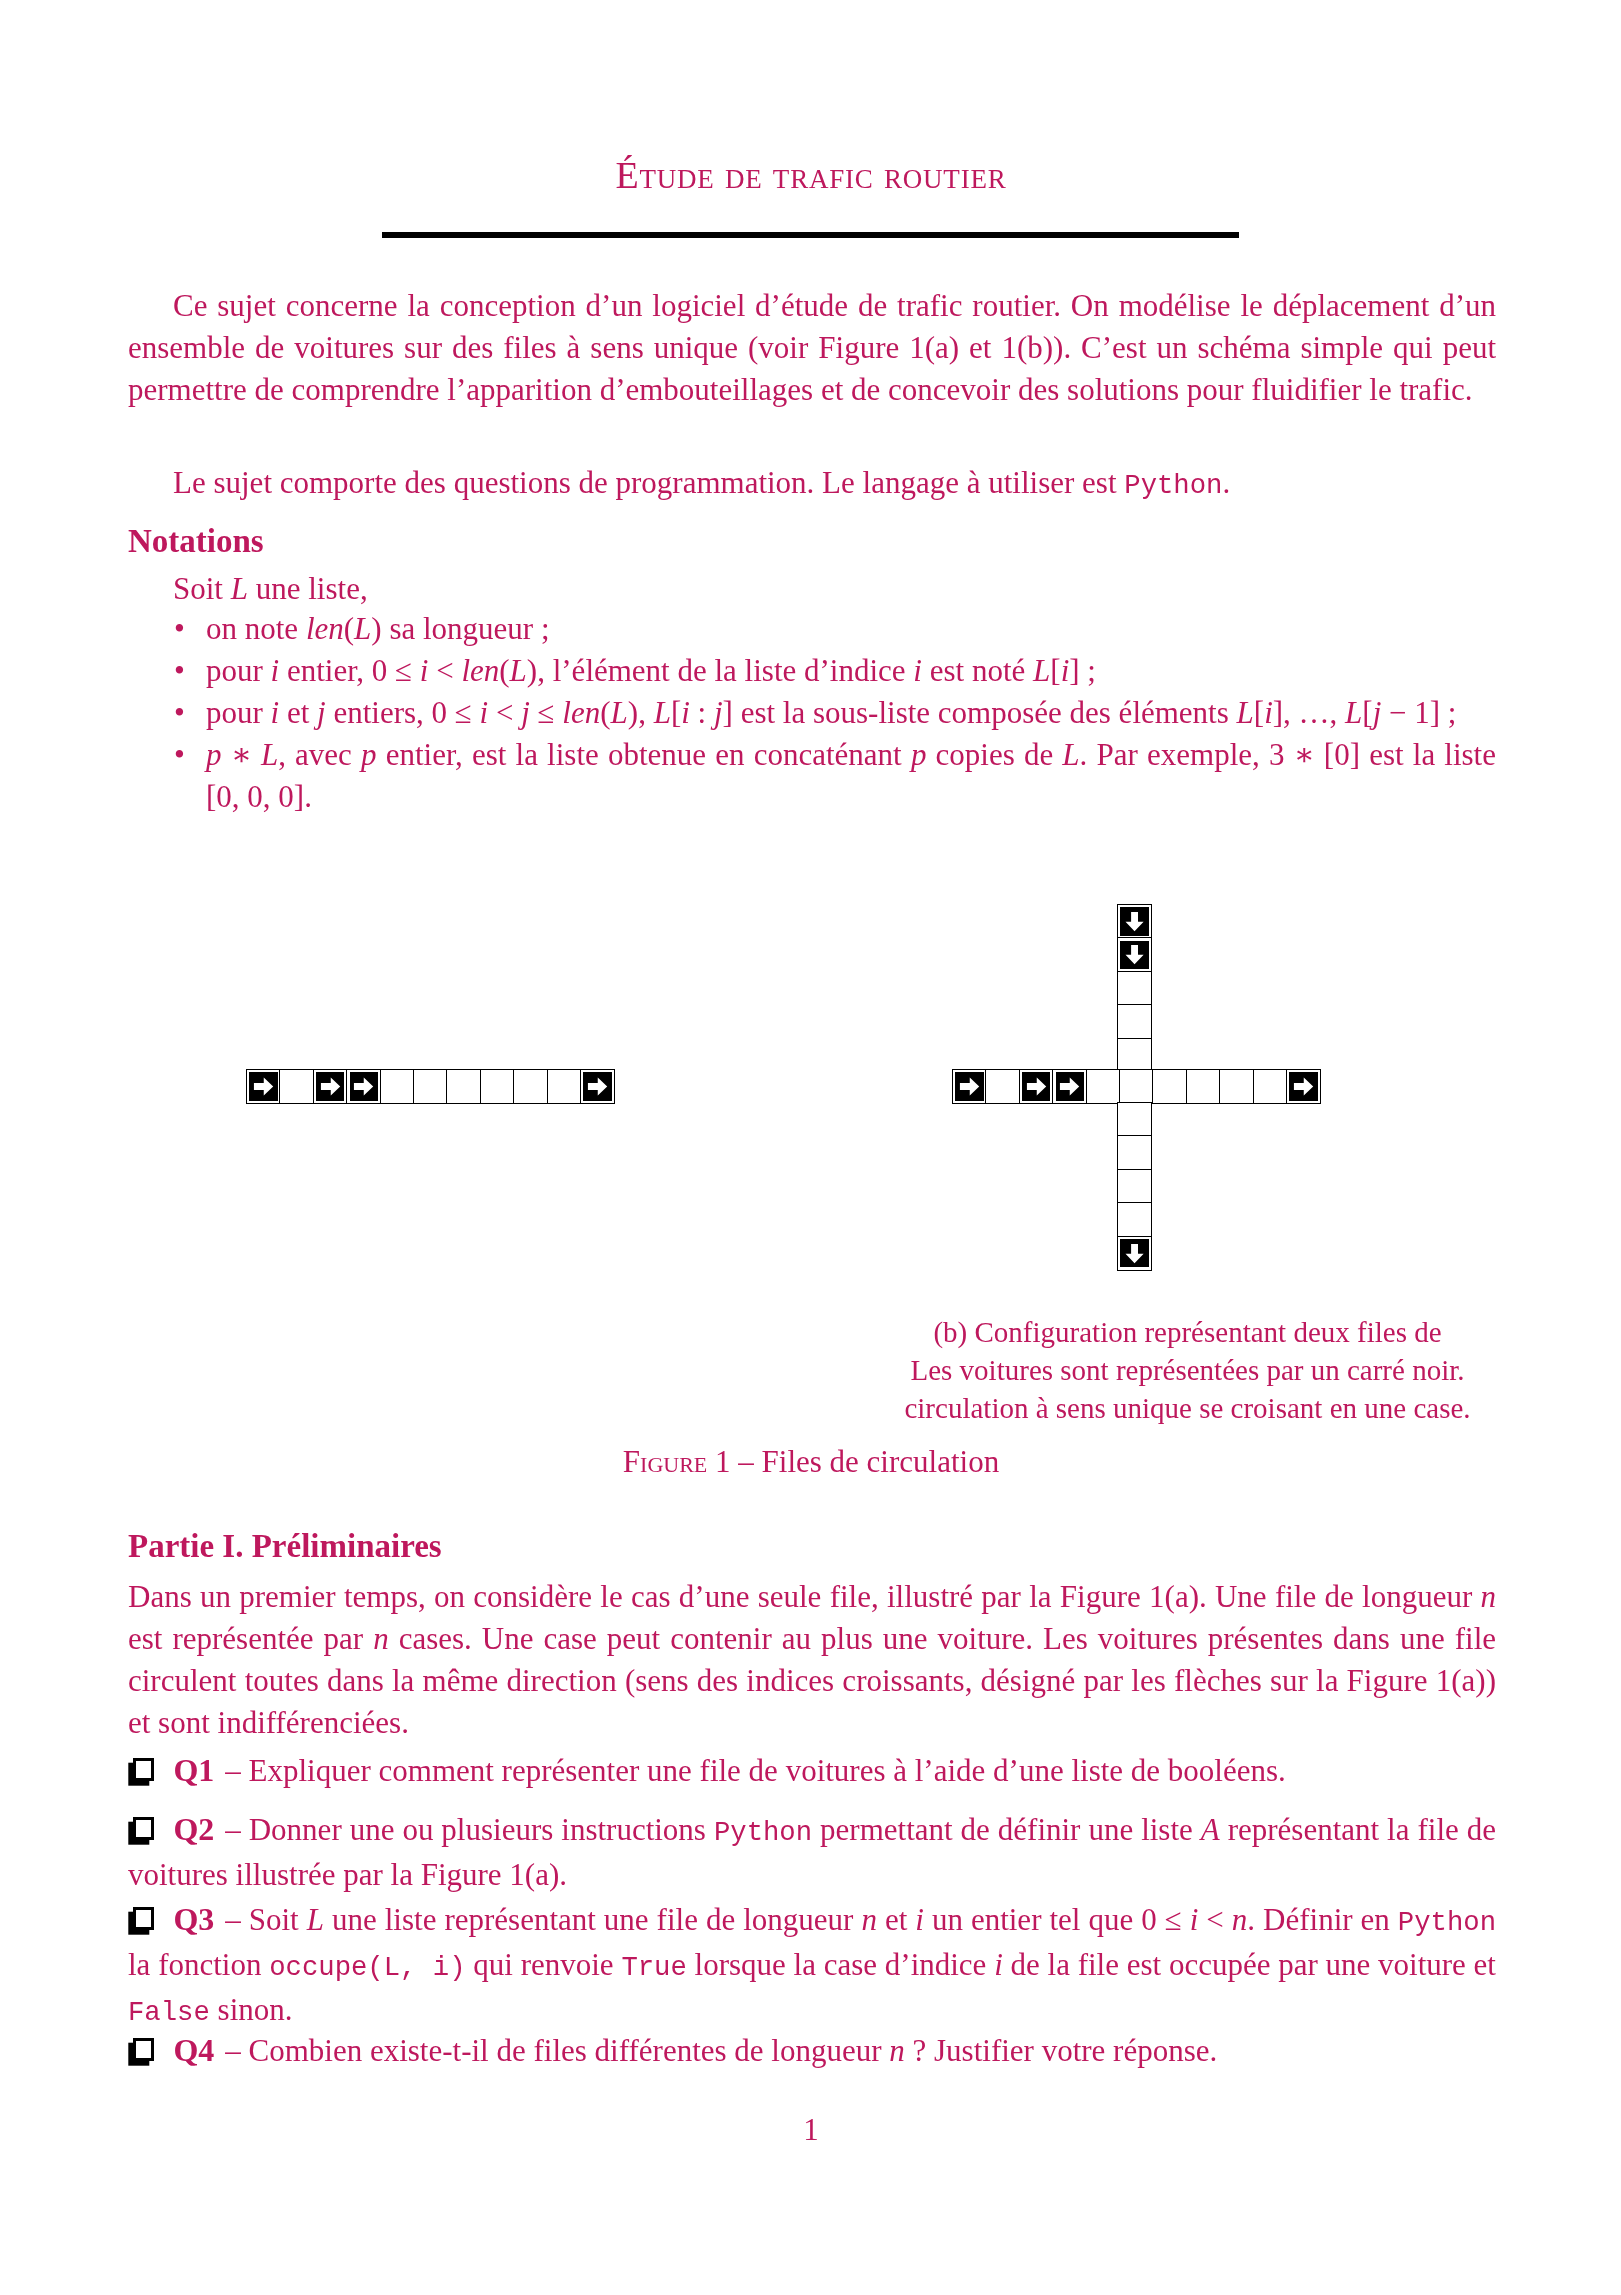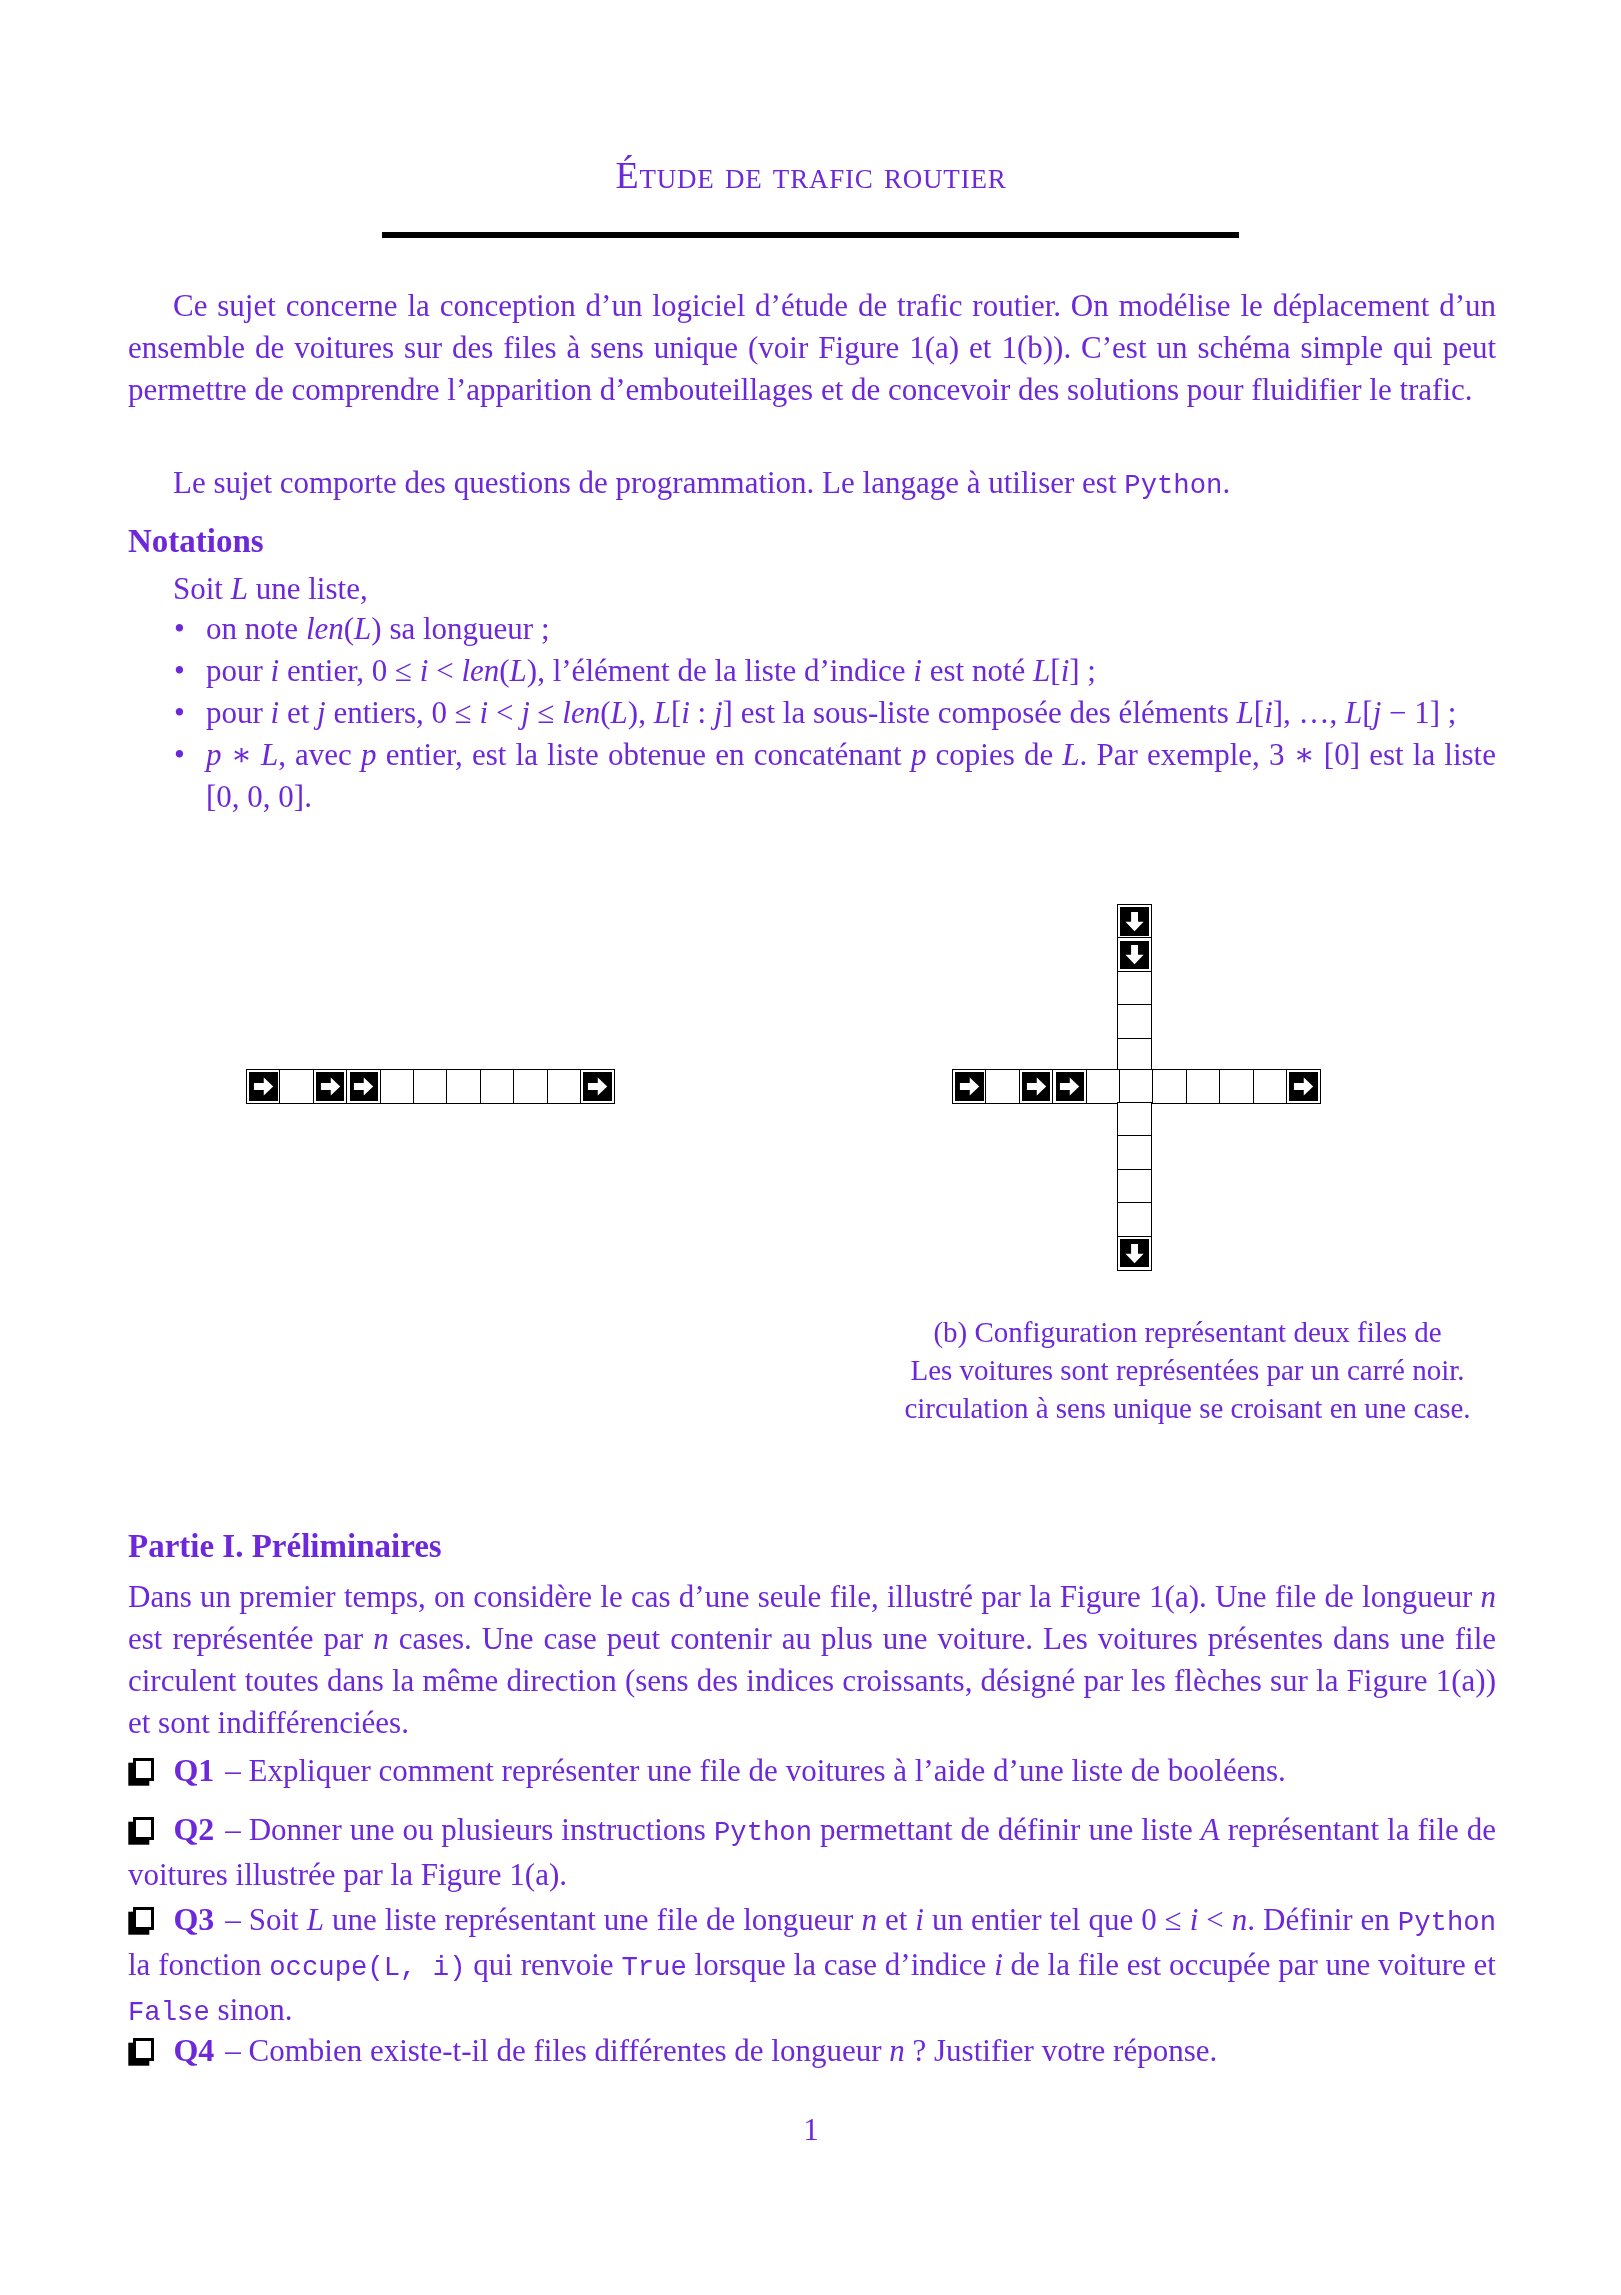--- a/index.html
+++ b/index.html
@@ -1,18 +1,18 @@
 <!DOCTYPE html>
 <html style="font-size:12.6px"><head>
 <meta charset="utf-8">
 <style>
   html, body { margin:0; padding:0; background:#e8e8e8; }
   .page {
     position:relative; width:1622px; height:2295px; margin:0 auto;
-    background:#ffffff; color:#6d28d9;
+    background:#ffffff; color:#be185d;
     font-family:"Liberation Serif","DejaVu Serif",serif;
     font-size:31px; line-height:42px;
   }
   i { font-style:italic; }
   code { font-family:"Liberation Mono","DejaVu Sans Mono",monospace; font-size:0.88em; }
   .doc-title {
     position:absolute; top:154px; left:0; width:100%;
     text-align:center; font-size:38px; font-variant:small-caps; letter-spacing:0.8px;
   }
   .title-rule { position:absolute; top:232px; left:382px; width:857px; height:5.5px; background:#000; }
@@ -180,20 +180,21 @@
           </div>
         </div>
       </div>
     <div id="fig-b-caption">
       <div>(b) Configuration représentant deux files de</div>
       <div>Les voitures sont représentées par un carré noir.</div>
       <div>circulation à sens unique se croisant en une case.</div>
     </div>
   </div>
 
+  <div class="fig-main-caption"><span class="sc">Figure 1</span><span> – Files de circulation</span></div>
 
   <div class="heading" style="top:1525px;">Partie I. Préliminaires</div>
   <div class="para" style="top:1576px;">Dans un premier temps, on considère le cas d’une seule file, illustré par la Figure 1(a). Une file de longueur <i>n</i> est représentée par <i>n</i> cases. Une case peut contenir au plus une voiture. Les voitures présentes dans une file circulent toutes dans la même direction (sens des indices croissants, désigné par les flèches sur la Figure 1(a)) et sont indifférenciées.</div>
 
   <div class="question" style="top:1749px;">
     <span class="qbox"></span><span class="qid">Q1</span><span>– Expliquer comment représenter une file de voitures à l’aide d’une liste de booléens.</span>
   </div>
   <div class="question" style="top:1808px;">
     <span class="qbox"></span><span class="qid">Q2</span><span>– Donner une ou plusieurs instructions <code>Python</code> permettant de définir une liste <i>A</i> représentant la file de voitures illustrée par la Figure 1(a).</span>
   </div>

